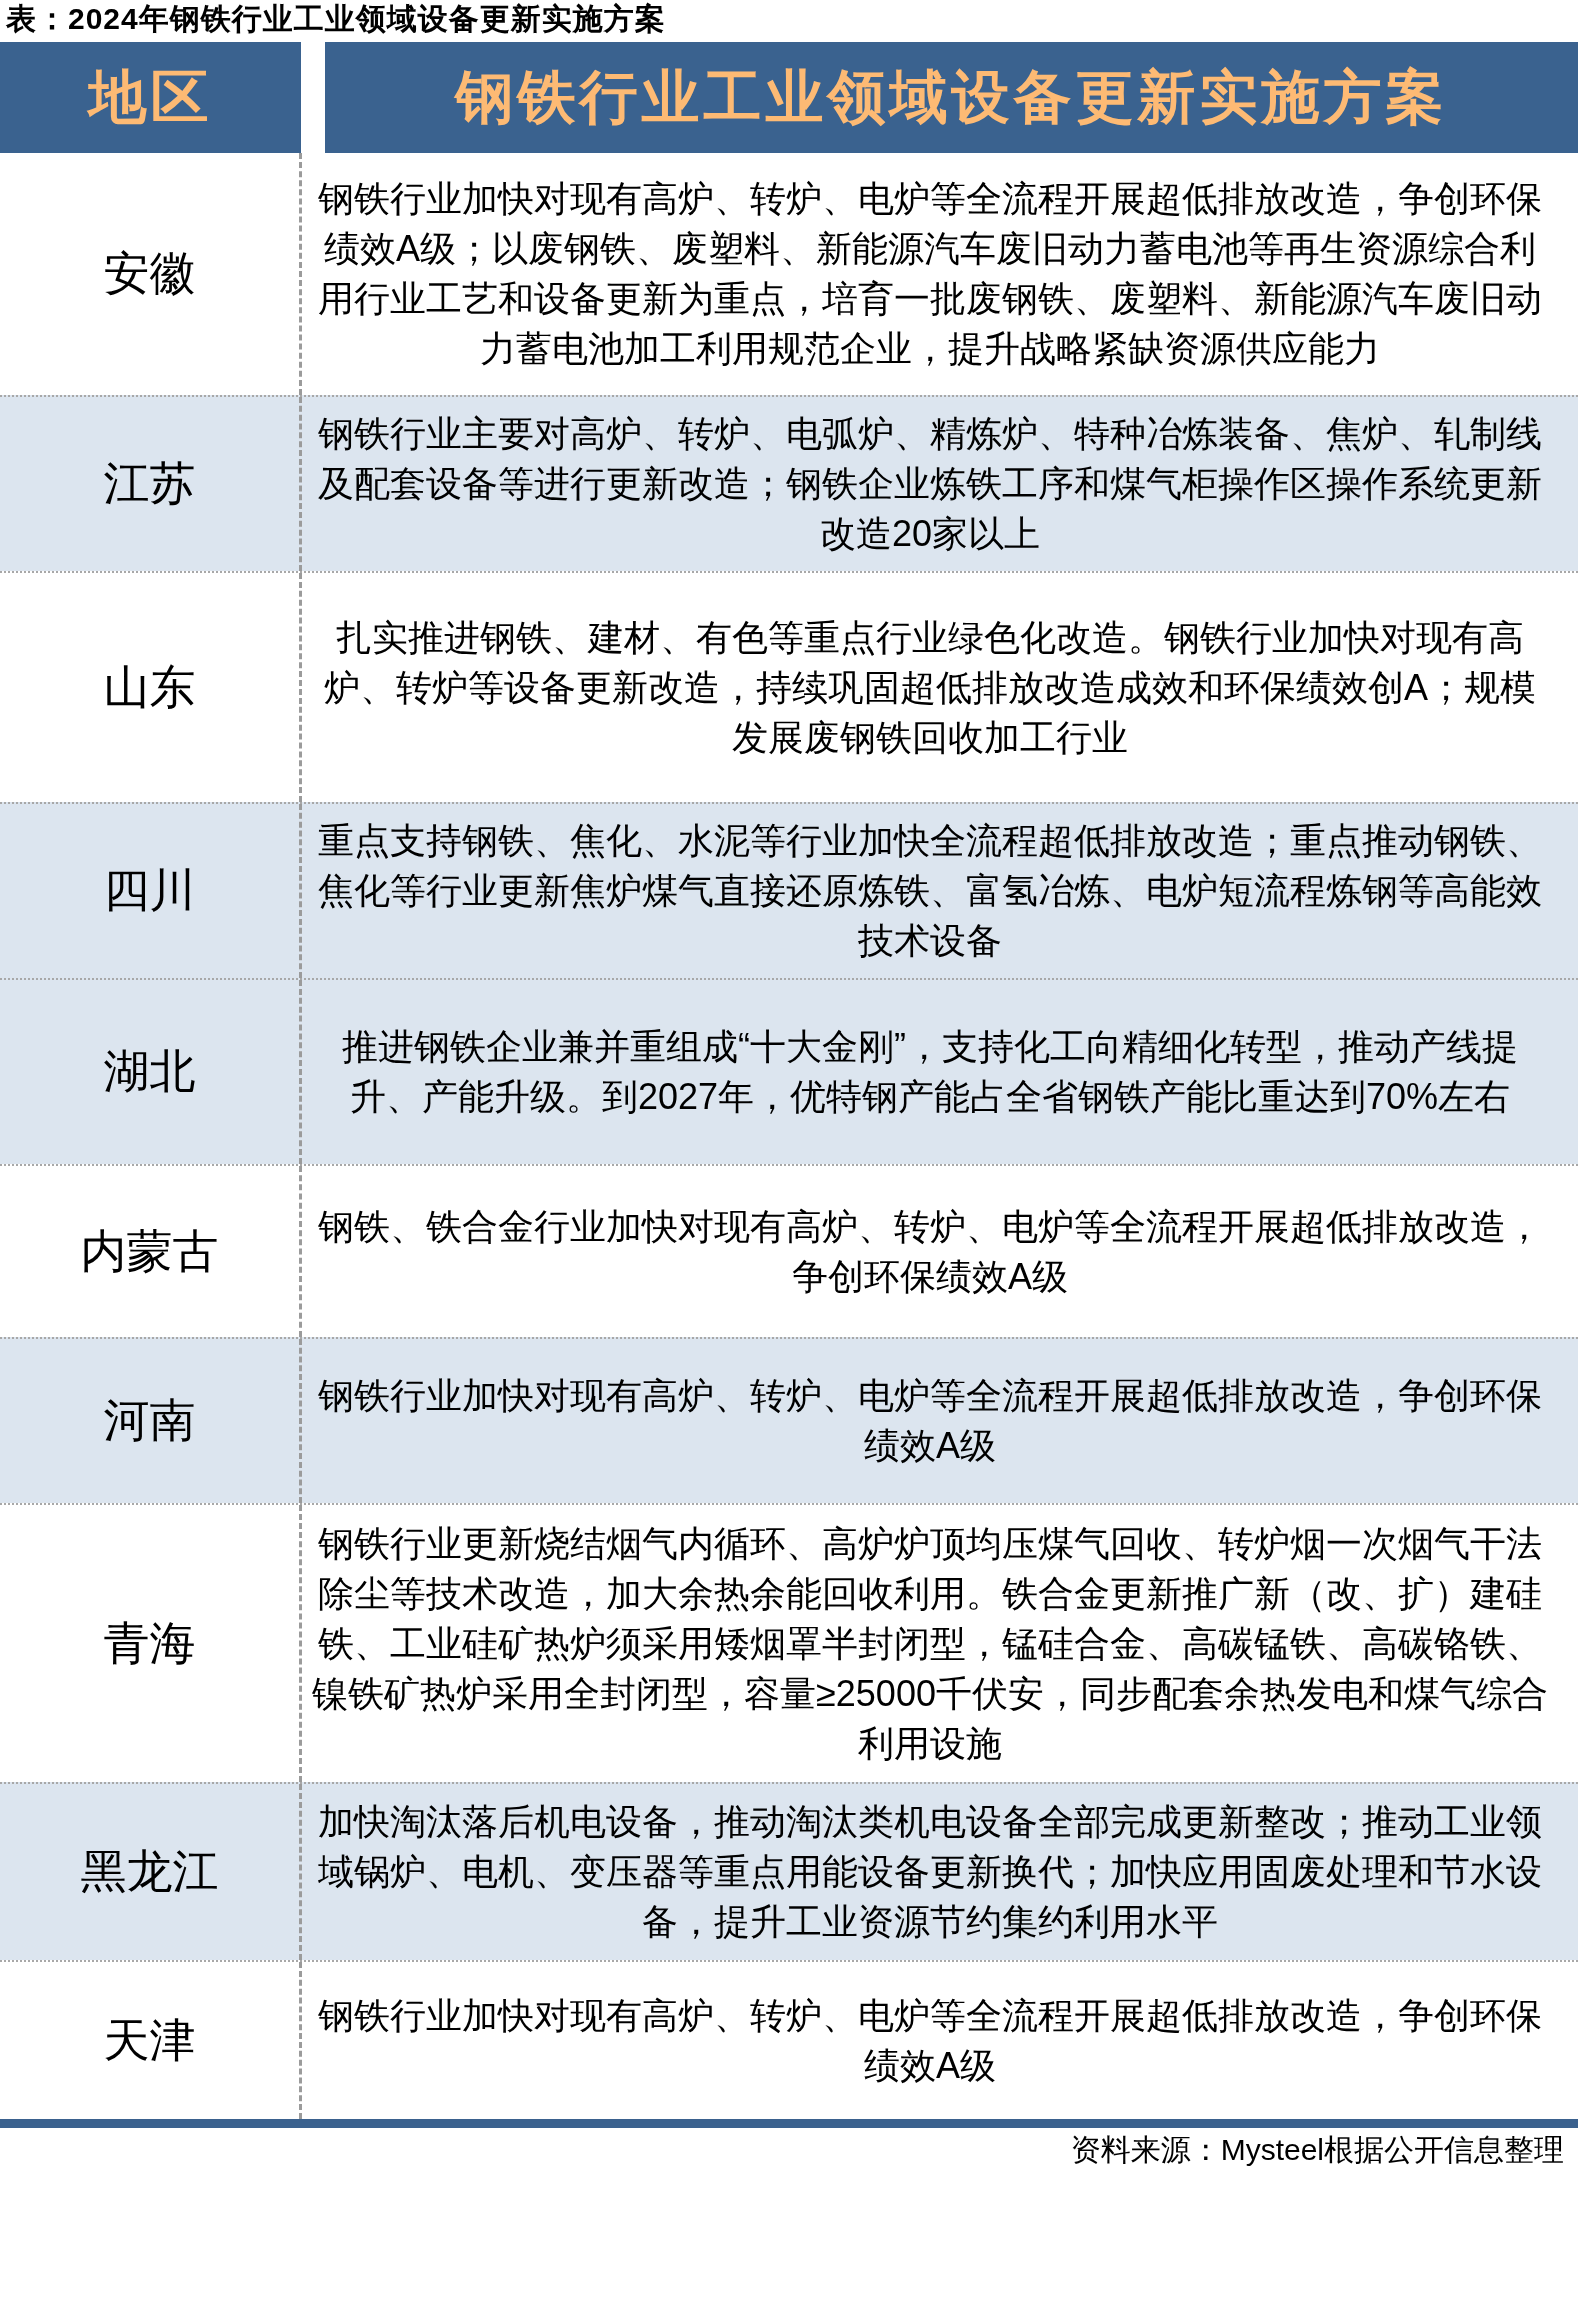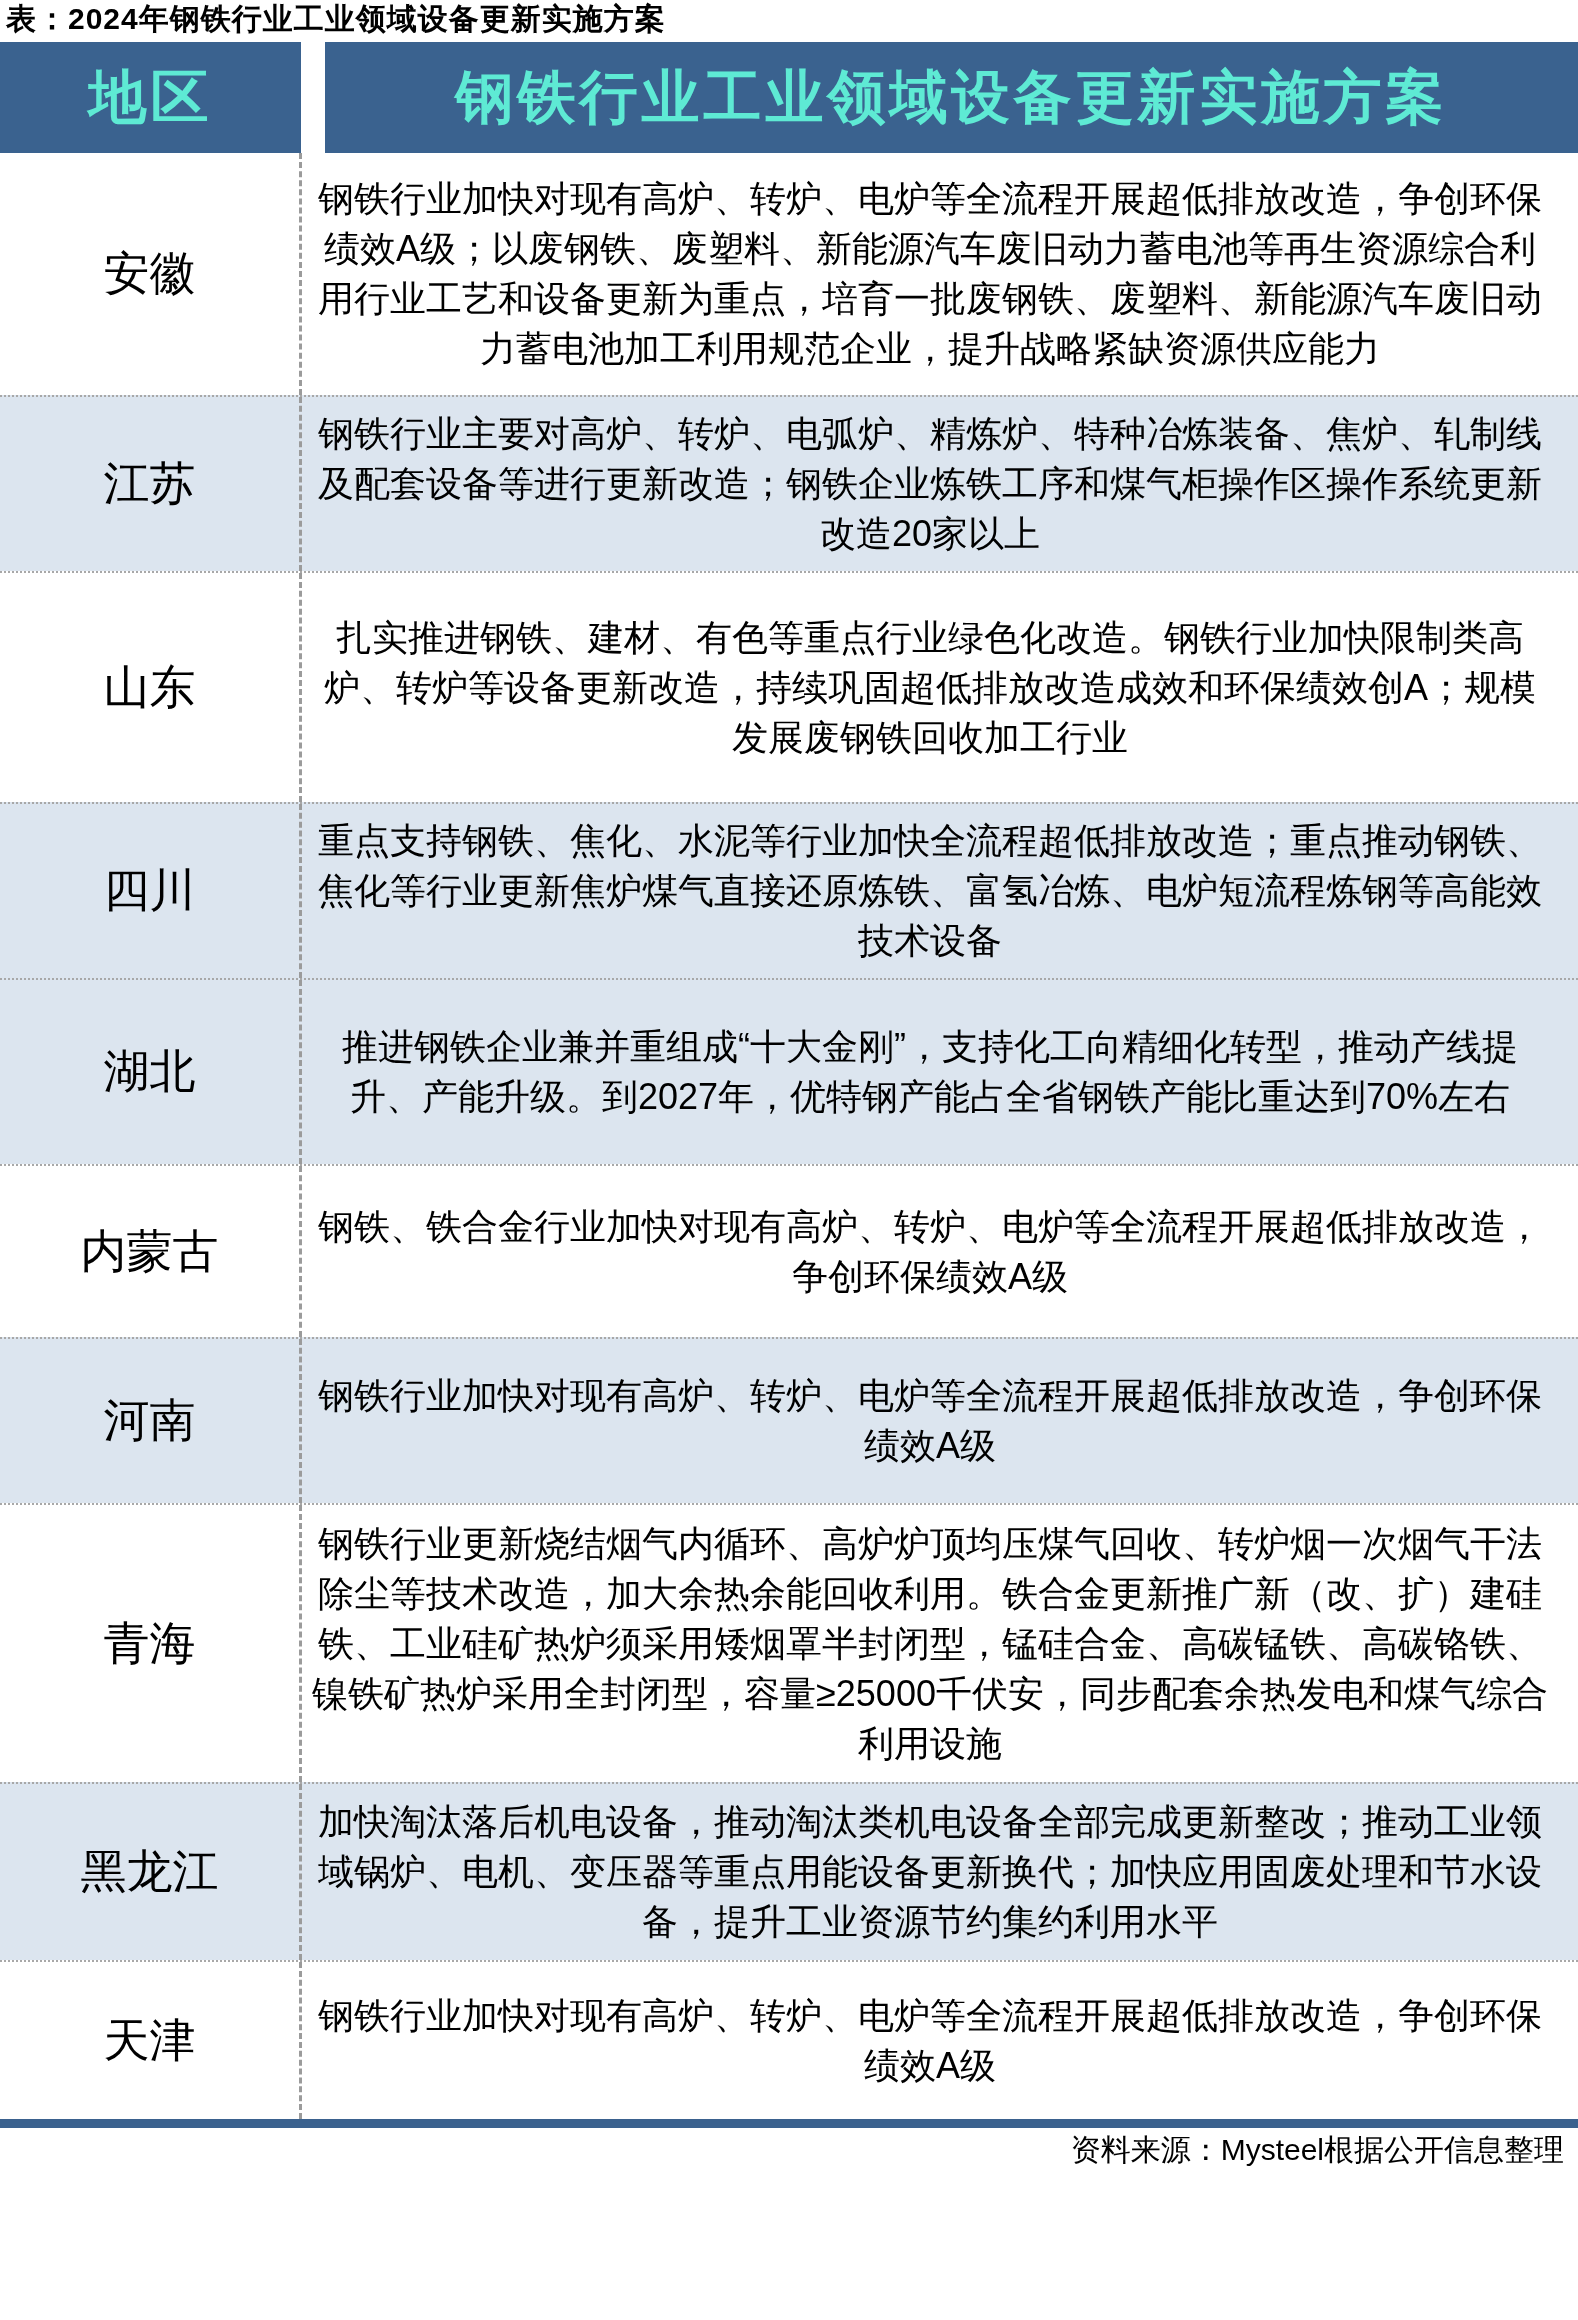--- a/index.html
+++ b/index.html
@@ -23,21 +23,21 @@
   .tbl {
     width: 1578px;
   }
   
   .hdr {
     display: flex;
     height: 111px;
   }
   .hdr-cell {
     background: #3A628F;
-    color: #5eead4;
+    color: #fdba74;
     font-weight: bold;
     font-size: 58px;
     display: flex;
     align-items: center;
     justify-content: center;
     letter-spacing: 4px;
   }
   .hdr-region { width: 301px; }
   .hdr-plan   { flex: 1; margin-left: 24px; }
   
@@ -102,21 +102,21 @@
     <div class="row alt" style="min-height:174px">
       <div class="region-cell">江苏</div>
       <div class="plan-cell">
         <p>钢铁行业主要对高炉、转炉、电弧炉、精炼炉、特种冶炼装备、焦炉、轧制线及配套设备等进行更新改造；钢铁企业炼铁工序和煤气柜操作区操作系统更新改造20家以上</p>
       </div>
     </div>
 
     <div class="row" style="min-height:229px">
       <div class="region-cell">山东</div>
       <div class="plan-cell">
-        <p>扎实推进钢铁、建材、有色等重点行业绿色化改造。钢铁行业加快限制类高炉、转炉等设备更新改造，持续巩固超低排放改造成效和环保绩效创A；规模发展废钢铁回收加工行业</p>
+        <p>扎实推进钢铁、建材、有色等重点行业绿色化改造。钢铁行业加快对现有高炉、转炉等设备更新改造，持续巩固超低排放改造成效和环保绩效创A；规模发展废钢铁回收加工行业</p>
       </div>
     </div>
 
     <div class="row alt" style="min-height:174px">
       <div class="region-cell">四川</div>
       <div class="plan-cell">
         <p>重点支持钢铁、焦化、水泥等行业加快全流程超低排放改造；重点推动钢铁、焦化等行业更新焦炉煤气直接还原炼铁、富氢冶炼、电炉短流程炼钢等高能效技术设备</p>
       </div>
     </div>
 

